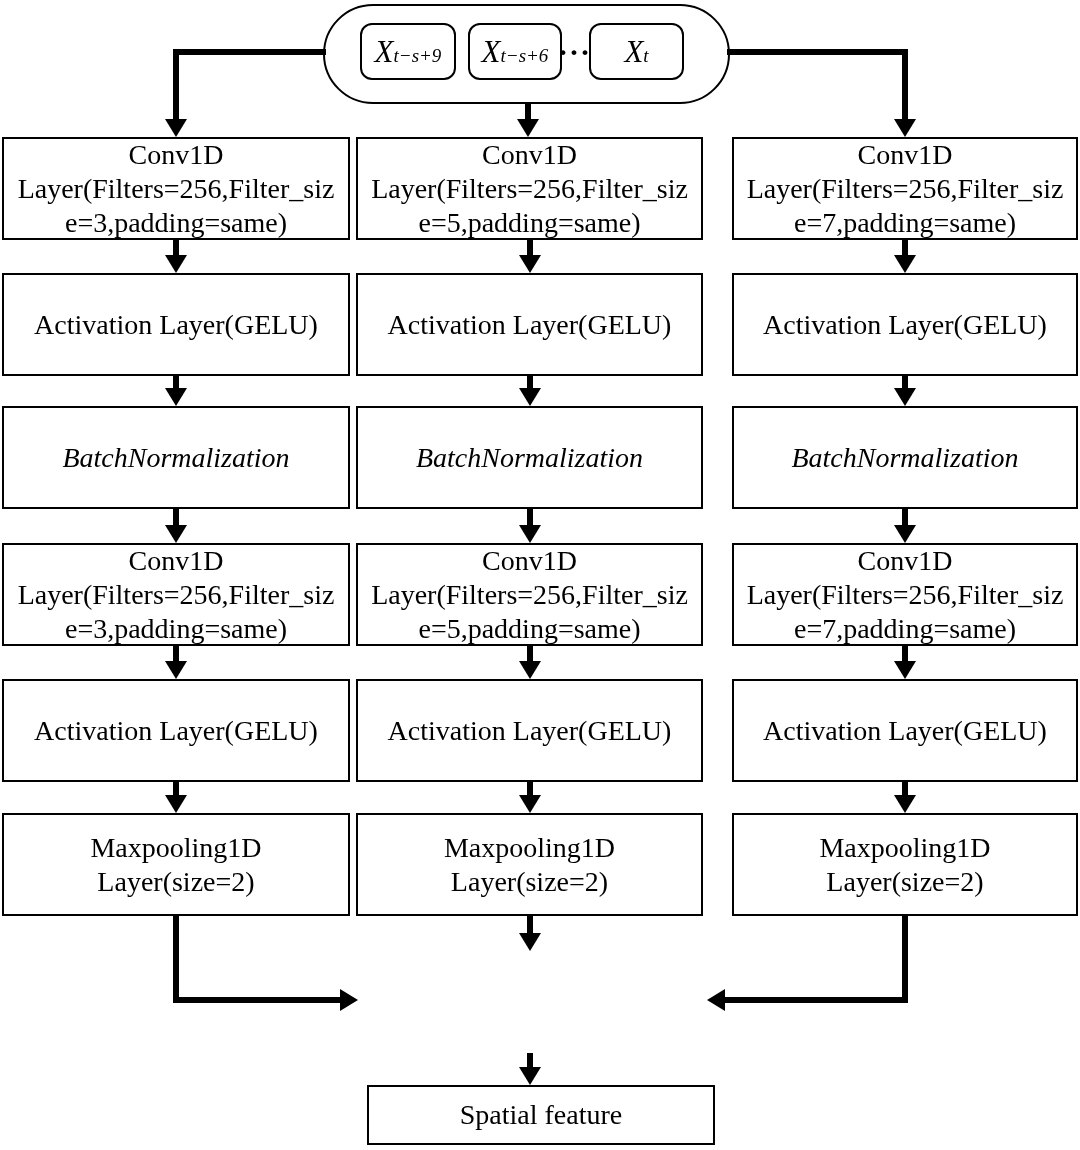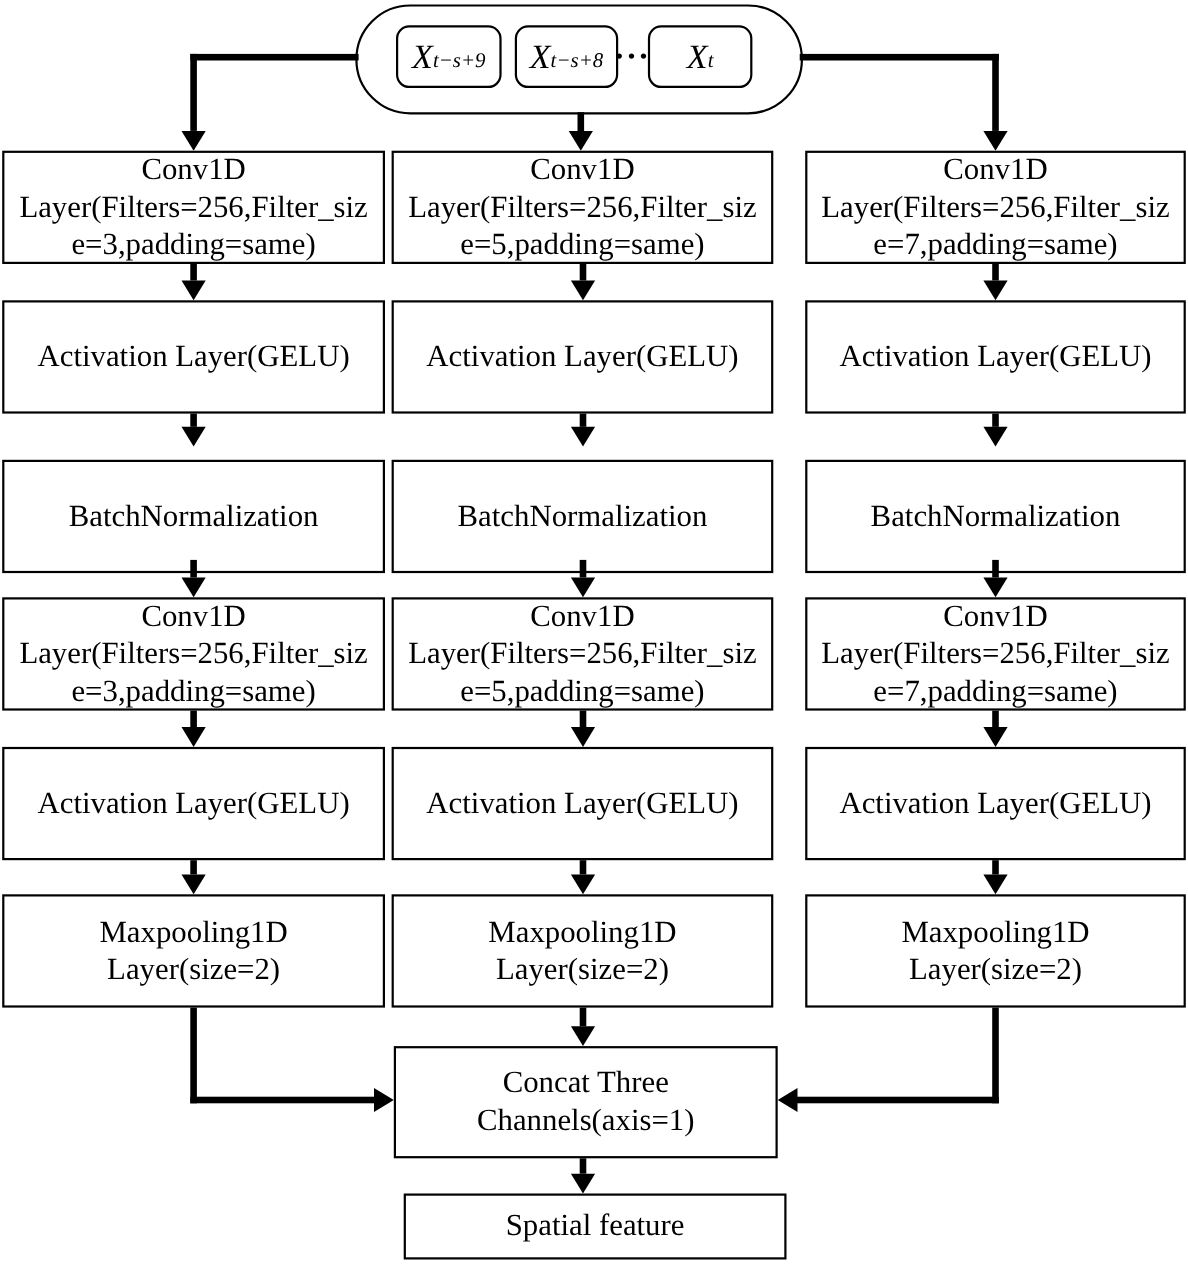--- a/index.html
+++ b/index.html
@@ -14,21 +14,21 @@
     display:flex;flex-direction:column;align-items:center;justify-content:center;
     text-align:center;font-size:28px;line-height:34px;
   }
   .ln{white-space:nowrap;}
   
   .c1{left:2px;width:348px;}
   .c2{left:356px;width:347px;}
   .c3{left:732px;width:346px;}
   .r1{top:137px;height:103px;}
   .r2{top:273px;height:103px;}
-  .r3{top:418px;height:103px;}
+  .r3{top:406px;height:103px;font-style:italic;}
   .r4{top:543px;height:103px;}
   .r5{top:679px;height:103px;}
   .r6{top:813px;height:103px;}
   
   .pill{
     position:absolute;left:323px;top:4px;width:407px;height:100px;box-sizing:border-box;
     border:2.5px solid #000;border-radius:50px;background:#ffffff;
   }
   .ibox{
     position:absolute;top:17px;height:57px;box-sizing:border-box;
@@ -53,21 +53,21 @@
 
 <div class="canvas">
 
   <div class="pill">
     <div class="ibox" style="left:35px;width:96px;">
       <span>X</span>
         <sub>t−s+9</sub>
     </div>
     <div class="ibox" style="left:143px;width:94px;">
       <span>X</span>
-        <sub>t−s+8</sub>
+        <sub>t−s+6</sub>
     </div>
     <div class="dots" style="left:233px;width:33px;">···</div>
     <div class="ibox" style="left:264px;width:95px;">
       <span>X</span>
         <sub>t</sub>
     </div>
   </div>
 
   <div class="shaft-h" style="left:173px;top:49px;width:153px;"></div>
   <div class="shaft-v" style="left:173px;top:49px;height:70px;"></div>
@@ -189,24 +189,20 @@
   <div class="shaft-h" style="left:173px;top:997px;width:169px;"></div>
   <div class="head-right" style="left:340px;top:989px;"></div>
 
   <div class="shaft-v" style="left:527px;top:916px;height:17px;"></div>
   <div class="head-down" style="left:519px;top:933px;"></div>
 
   <div class="shaft-v" style="left:902px;top:916px;height:87px;"></div>
   <div class="shaft-h" style="left:723px;top:997px;width:185px;"></div>
   <div class="head-left" style="left:707px;top:989px;"></div>
 
-  <div class="node" style="left:358px;top:951px;width:349px;height:102px;">
-    <div class="ln">Concat Three</div>
-    <div class="ln">Channels(axis=1)</div>
-  </div>
 
   <div class="shaft-v" style="left:527px;top:1053px;height:14px;"></div>
   <div class="head-down" style="left:519px;top:1067px;"></div>
 
   <div class="node" style="left:367px;top:1085px;width:348px;height:60px;">
     <div class="ln">Spatial feature</div>
   </div>
 
 </div>
 

